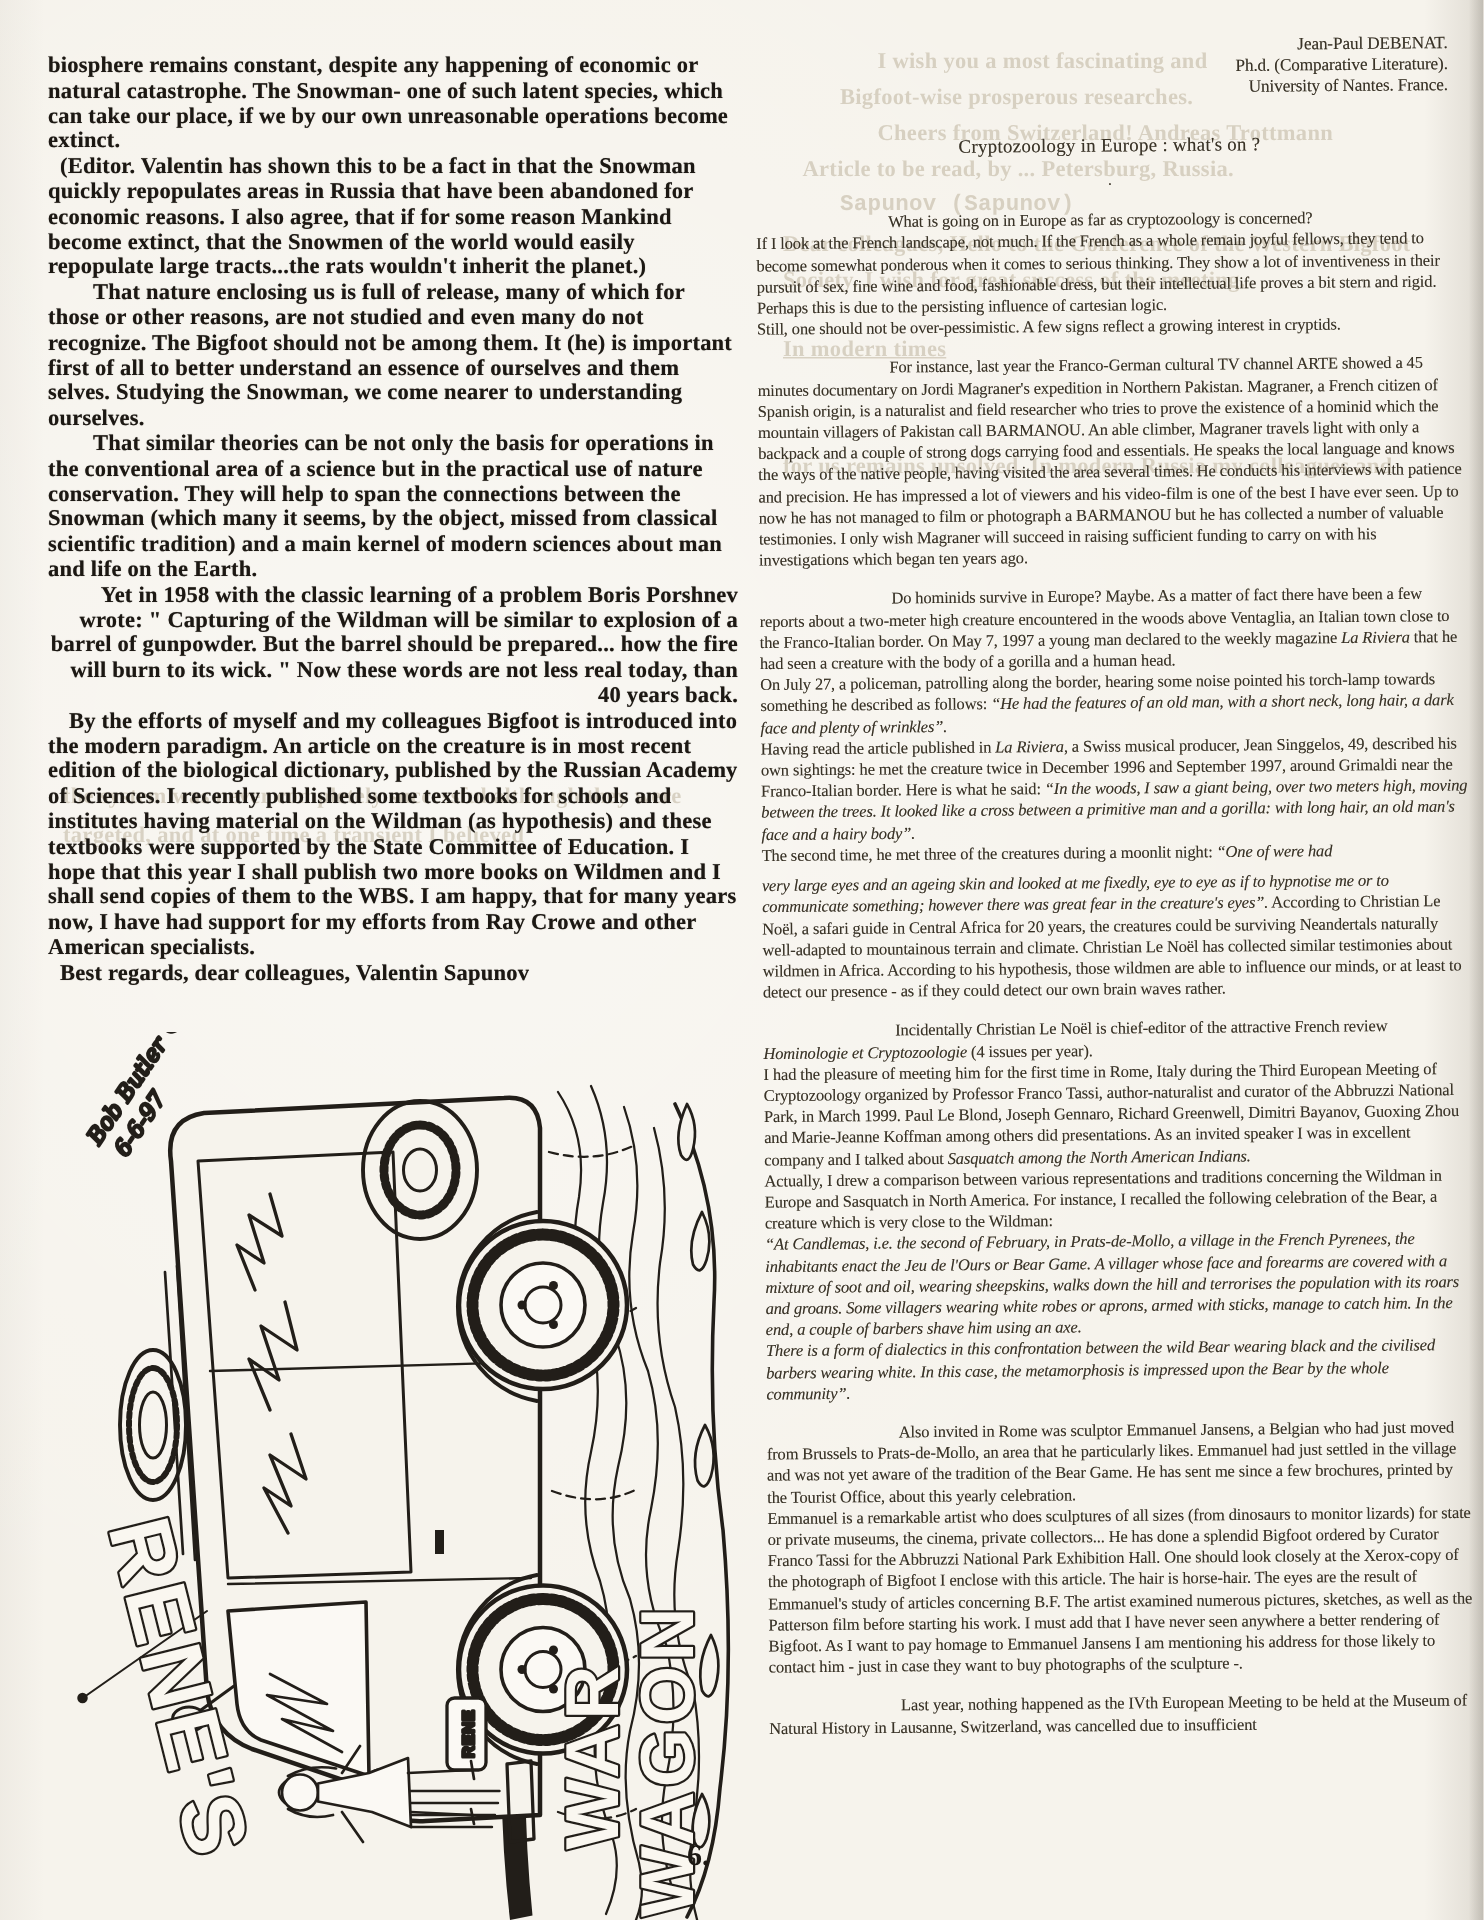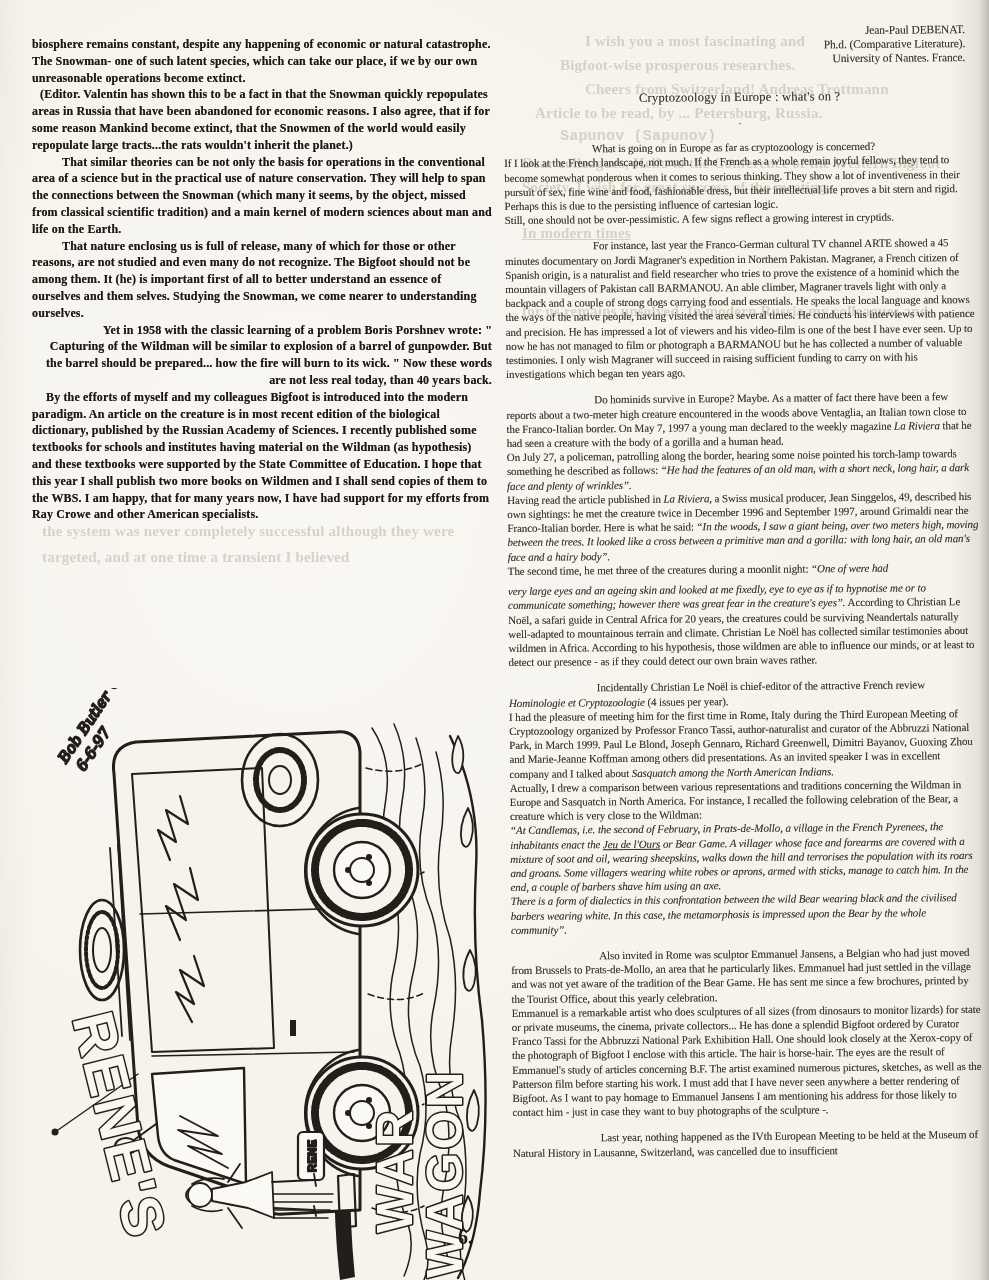--- a/index.html
+++ b/index.html
@@ -9,38 +9,38 @@
     background-image:radial-gradient(ellipse at 30% 40%, rgba(255,255,255,.35), rgba(0,0,0,0) 60%),
                      linear-gradient(90deg, rgba(120,110,95,.06) 0%, rgba(0,0,0,0) 3%, rgba(0,0,0,0) 96%, rgba(120,110,95,.18) 100%);
     font-family:"Liberation Serif", serif; color:#221e19;}
   .edge-right{position:absolute;right:0;top:0;width:10px;height:1280px;
     background:linear-gradient(90deg, rgba(0,0,0,0), rgba(100,95,85,.25));}
   
   .ghost{position:absolute;z-index:1;color:#b9ae97;opacity:.5;font-weight:bold;
     font-size:15px;line-height:22px;filter:blur(.5px);letter-spacing:.2px;white-space:nowrap;}
   
   .col-left{position:absolute;left:32px;top:36px;width:460px;z-index:2;
-    font-size:12px;line-height:16.8px;font-weight:bold;letter-spacing:.15px;
+    font-size:15px;line-height:16.8px;font-weight:bold;letter-spacing:.15px;
     color:#1c1813;text-shadow:0 0 .5px rgba(30,25,18,.6);}
   .col-left p{margin:0;}
   .ti8{text-indent:8px;} .ti14{text-indent:14px;} .ti26{text-indent:26px;text-align:right;} .ti30{text-indent:30px;}
   
   .col-right{position:absolute;left:503px;top:24px;width:472px;z-index:2;
     font-size:11px;line-height:14.2px;letter-spacing:-0.1px;color:#393327;
     text-shadow:0 0 .4px rgba(60,52,40,.45);transform:rotate(-0.5deg);transform-origin:50% 0;}
   .author-block{text-align:right;padding-right:10px;font-size:11.5px;line-height:14px;}
   .author-block div{margin:0;}
   .article-title{margin-top:24px;text-align:center;font-size:12.6px;letter-spacing:.2px;}
   .dot-sep{margin-top:16px;text-align:center;font-size:10px;line-height:8px;}
   .rp{margin:0;}
   .gap{margin-top:12px;}
   .gap-sm{margin-top:6px;}
   .ind{text-indent:88px;}
   .it{font-style:italic;}
-  .un{text-decoration:underline;}
+  .un{}
   
   .illu-wrap{position:absolute;left:22px;top:688px;width:472px;height:592px;z-index:2;}
   .bubble{font-family:"Liberation Sans", sans-serif;font-weight:bold;
     fill:#faf7f0;stroke:#221e19;stroke-width:3;paint-order:stroke;letter-spacing:3px;}
   .sig{font-family:"DejaVu Serif", serif;font-style:italic;font-size:15px;fill:#221e19;}
   .plate-txt{font-family:"Liberation Sans", sans-serif;font-weight:bold;font-size:11px;fill:#221e19;letter-spacing:.5px;}
   .page-number{position:absolute;left:458px;top:1226px;z-index:3;
     font-size:20px;font-weight:bold;color:#1c1813;}
 </style>
 </head>
@@ -58,24 +58,25 @@
     <span class="ghost" style="left:522px;top:176px;">Society. I wish for great success of the meeting.</span>
     <span class="ghost" style="left:522px;top:222px;text-decoration:underline;">In modern times</span>
     <span class="ghost" style="left:522px;top:300px;">for us remains unsolved. In modern Russia my colleagues and</span>
     <span class="ghost" style="left:42px;top:520px;">the system was never completely successful although they were</span>
     <span class="ghost" style="left:42px;top:546px;">targeted, and at one time a transient I believed</span>
   </div>
 
   <div class="col-left">
     <p>biosphere remains constant, despite any happening of economic or natural catastrophe. The Snowman- one of such latent species, which can take our place, if we by our own unreasonable operations become extinct.</p>
     <p class="ti8">(Editor. Valentin has shown this to be a fact in that the Snowman quickly repopulates areas in Russia that have been abandoned for economic reasons. I also agree, that if for some reason Mankind become extinct, that the Snowmen of the world would easily repopulate large tracts...the rats wouldn't inherit the planet.)</p>
+    <p class="ti30">That nature enclosing us is full of release, many of which for those or other reasons, are not studied and even many do not recognize. The Bigfoot should not be among them. It (he) is important first of all to better understand an essence of ourselves and them selves. Studying the Snowman, we come nearer to understanding ourselves.</p>
     <p class="ti30">That similar theories can be not only the basis for operations in the conventional area of a science but in the practical use of nature conservation. They will help to span the connections between the Snowman (which many it seems, by the object, missed from classical scientific tradition) and a main kernel of modern sciences about man and life on the Earth.</p>
-    <p class="ti30">That nature enclosing us is full of release, many of which for those or other reasons, are not studied and even many do not recognize. The Bigfoot should not be among them. It (he) is important first of all to better understand an essence of ourselves and them selves. Studying the Snowman, we come nearer to understanding ourselves.</p>
     <p class="ti26">Yet in 1958 with the classic learning of a problem Boris Porshnev wrote: " Capturing of the Wildman will be similar to explosion of a barrel of gunpowder. But the barrel should be prepared... how the fire will burn to its wick. " Now these words are not less real today, than 40 years back.</p>
     <p class="ti14">By the efforts of myself and my colleagues Bigfoot is introduced into the modern paradigm. An article on the creature is in most recent edition of the biological dictionary, published by the Russian Academy of Sciences. I recently published some textbooks for schools and institutes having material on the Wildman (as hypothesis) and these textbooks were supported by the State Committee of Education. I hope that this year I shall publish two more books on Wildmen and I shall send copies of them to the WBS. I am happy, that for many years now, I have had support for my efforts from Ray Crowe and other American specialists.</p>
+    <p class="ti8">Best regards, dear colleagues, Valentin Sapunov</p>
   </div>
 
   <div class="col-right">
     <div class="author-block">
       <div>Jean-Paul DEBENAT.</div>
       <div>Ph.d. (Comparative Literature).</div>
       <div>University of Nantes. France.</div>
     </div>
     <div class="article-title">Cryptozoology in Europe : what's on ?</div>
     <div class="dot-sep">·</div>

